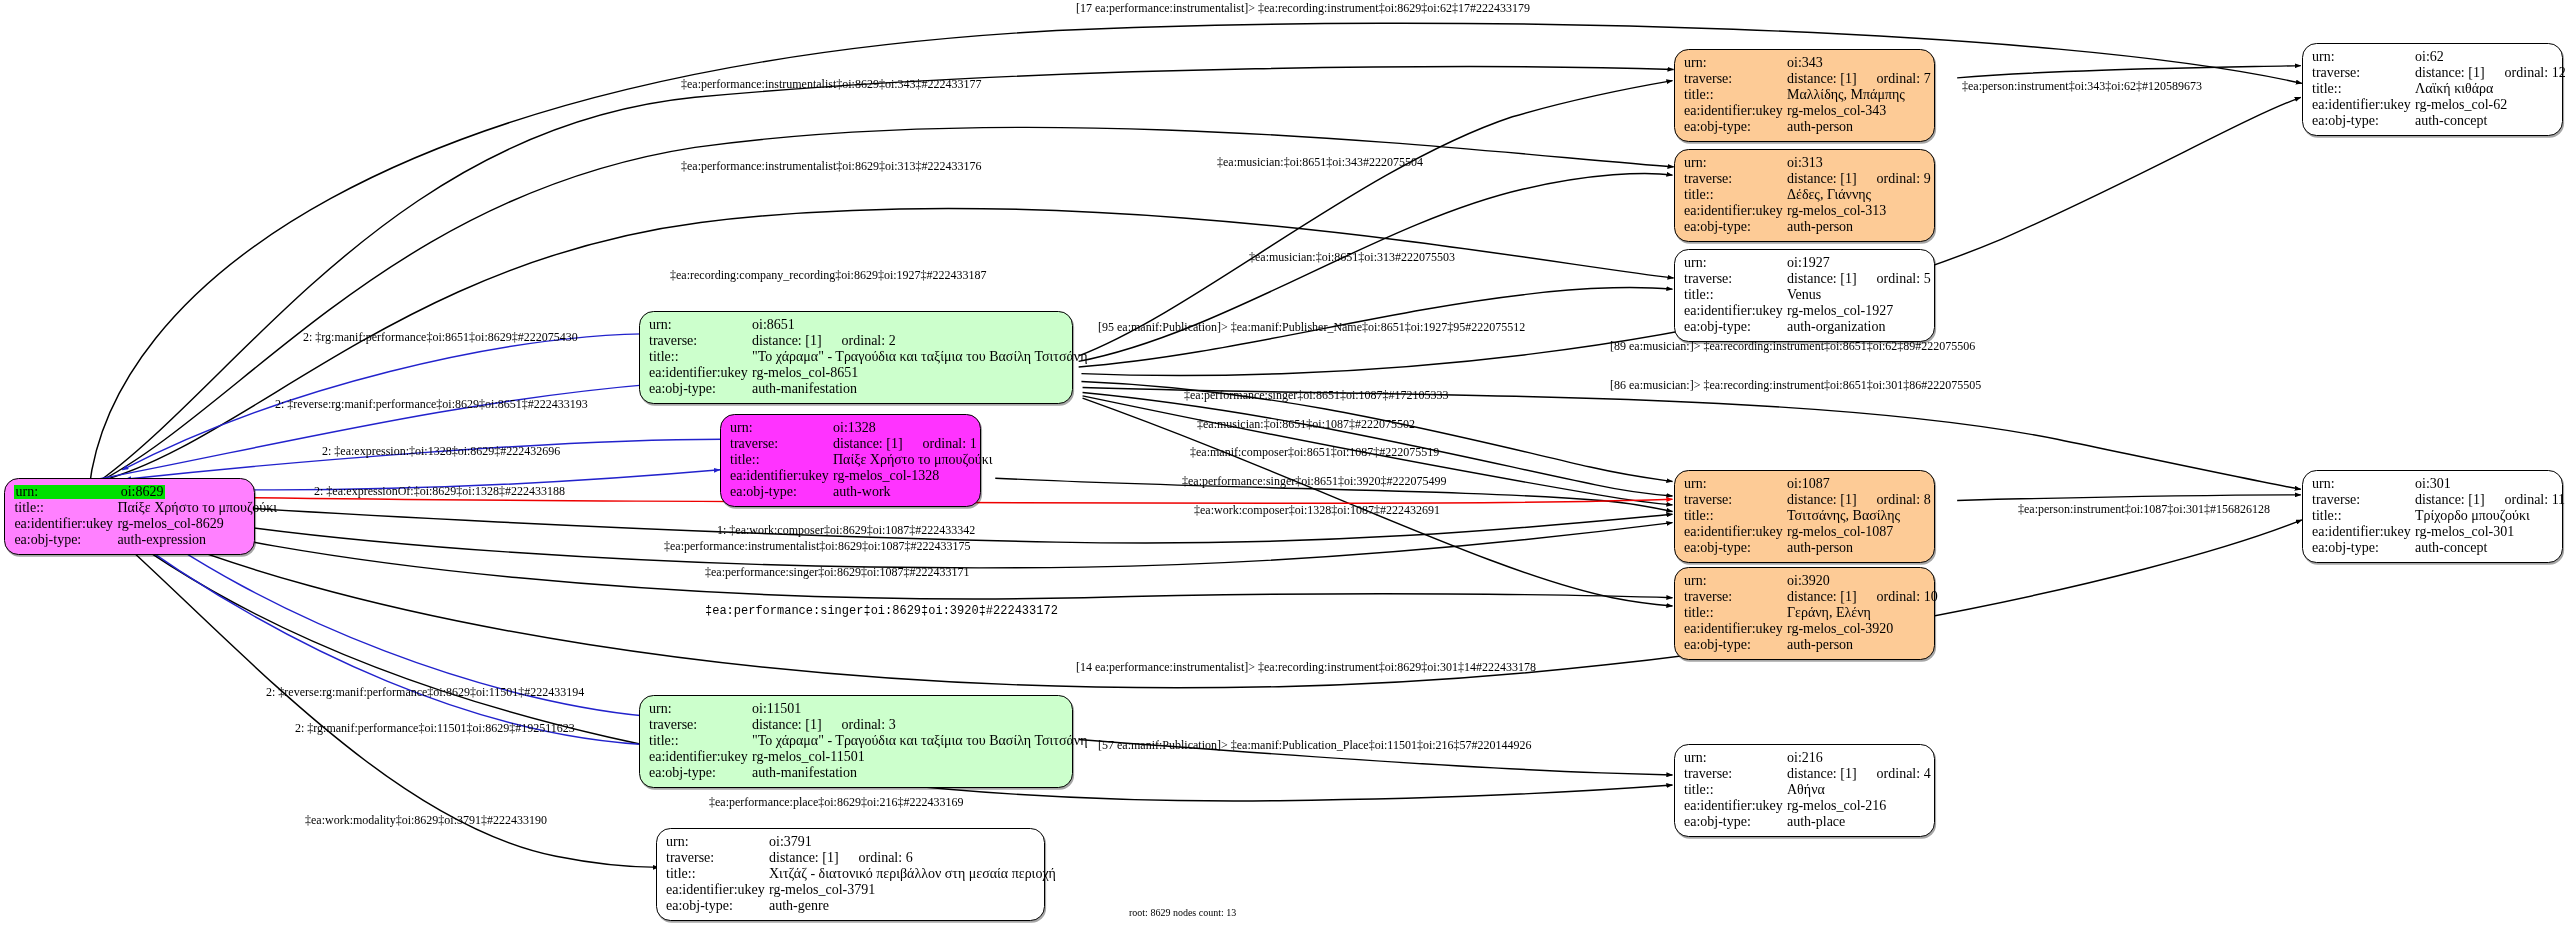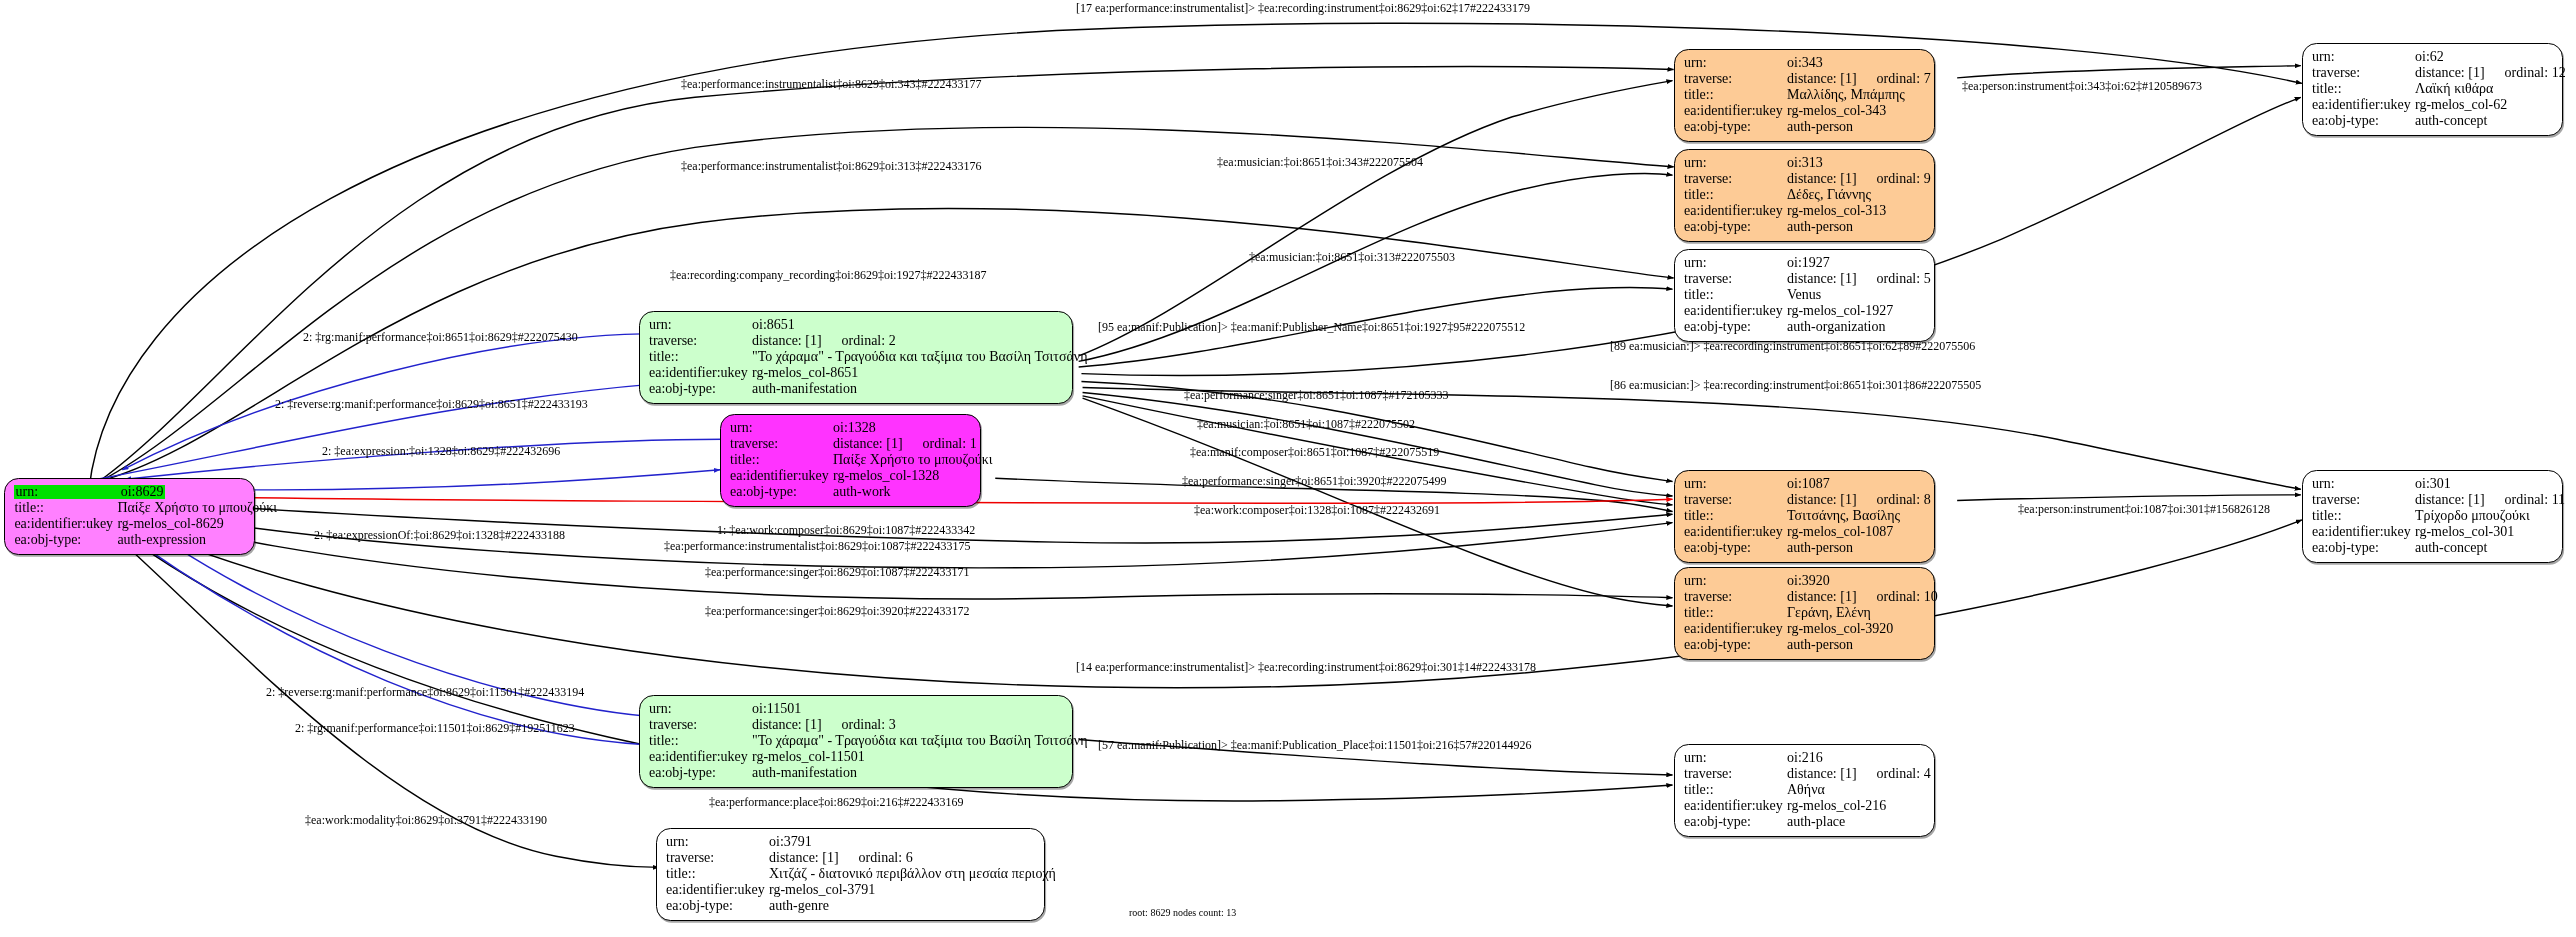--- a/index.html
+++ b/index.html
@@ -430,32 +430,32 @@
   <div class="elabel" style="left:1217px;top:156px;">‡ea:musician:‡oi:8651‡oi:343#222075504</div>
   <div class="elabel" style="left:1962px;top:80px;">‡ea:person:instrument‡oi:343‡oi:62‡#120589673</div>
   <div class="elabel" style="left:681px;top:160px;">‡ea:performance:instrumentalist‡oi:8629‡oi:313‡#222433176</div>
   <div class="elabel" style="left:1217px;top:251px;margin-left:32px;">‡ea:musician:‡oi:8651‡oi:313#222075503</div>
   <div class="elabel" style="left:670px;top:269px;">‡ea:recording:company_recording‡oi:8629‡oi:1927‡#222433187</div>
   <div class="elabel" style="left:1098px;top:321px;">[95 ea:manif:Publication]&gt; ‡ea:manif:Publisher_Name‡oi:8651‡oi:1927‡95#222075512</div>
   <div class="elabel" style="left:1610px;top:340px;text-align:right;">[89 ea:musician:]&gt; ‡ea:recording:instrument‡oi:8651‡oi:62‡89#222075506</div>
   <div class="elabel" style="left:303px;top:331px;">2: ‡rg:manif:performance‡oi:8651‡oi:8629‡#222075430</div>
   <div class="elabel" style="left:275px;top:398px;">2: ‡reverse:rg:manif:performance‡oi:8629‡oi:8651‡#222433193</div>
   <div class="elabel" style="left:322px;top:445px;">2: ‡ea:expression:‡oi:1328‡oi:8629‡#222432696</div>
-  <div class="elabel" style="left:314px;top:485px;margin-top:44px;">2: ‡ea:expressionOf:‡oi:8629‡oi:1328‡#222433188</div>
+  <div class="elabel" style="left:314px;top:485px;">2: ‡ea:expressionOf:‡oi:8629‡oi:1328‡#222433188</div>
   <div class="elabel" style="left:1184px;top:389px;">‡ea:performance:singer‡oi:8651‡oi:1087‡#172105333</div>
   <div class="elabel" style="left:1610px;top:379px;">[86 ea:musician:]&gt; ‡ea:recording:instrument‡oi:8651‡oi:301‡86#222075505</div>
   <div class="elabel" style="left:1197px;top:418px;">‡ea:musician:‡oi:8651‡oi:1087‡#222075502</div>
   <div class="elabel" style="left:1190px;top:446px;">‡ea:manif:composer‡oi:8651‡oi:1087‡#222075519</div>
   <div class="elabel" style="left:1182px;top:475px;">‡ea:performance:singer‡oi:8651‡oi:3920‡#222075499</div>
   <div class="elabel" style="left:1194px;top:504px;">‡ea:work:composer‡oi:1328‡oi:1087‡#222432691</div>
   <div class="elabel" style="left:717px;top:524px;">1: ‡ea:work:composer‡oi:8629‡oi:1087‡#222433342</div>
   <div class="elabel" style="left:664px;top:540px;">‡ea:performance:instrumentalist‡oi:8629‡oi:1087‡#222433175</div>
   <div class="elabel" style="left:2018px;top:503px;">‡ea:person:instrument‡oi:1087‡oi:301‡#156826128</div>
   <div class="elabel" style="left:705px;top:566px;">‡ea:performance:singer‡oi:8629‡oi:1087‡#222433171</div>
-  <div class="elabel" style="left:705px;top:605px;">‡ea:performance:singer‡oi:8629‡oi:3920‡#222433172</div>
+  <div class="elabel" style="left:705px;top:605px;font-family:Liberation Mono, monospace;">‡ea:performance:singer‡oi:8629‡oi:3920‡#222433172</div>
   <div class="elabel" style="left:1076px;top:661px;">[14 ea:performance:instrumentalist]&gt; ‡ea:recording:instrument‡oi:8629‡oi:301‡14#222433178</div>
   <div class="elabel" style="left:266px;top:686px;">2: ‡reverse:rg:manif:performance‡oi:8629‡oi:11501‡#222433194</div>
   <div class="elabel" style="left:295px;top:722px;">2: ‡rg:manif:performance‡oi:11501‡oi:8629‡#192511623</div>
   <div class="elabel" style="left:1098px;top:739px;">[57 ea:manif:Publication]&gt; ‡ea:manif:Publication_Place‡oi:11501‡oi:216‡57#220144926</div>
   <div class="elabel" style="left:709px;top:796px;">‡ea:performance:place‡oi:8629‡oi:216‡#222433169</div>
   <div class="elabel" style="left:305px;top:814px;">‡ea:work:modality‡oi:8629‡oi:3791‡#222433190</div>
 
   <div class="footer" style="left:1129px;top:907px;">root: 8629 nodes count: 13</div>
 
 </div>

